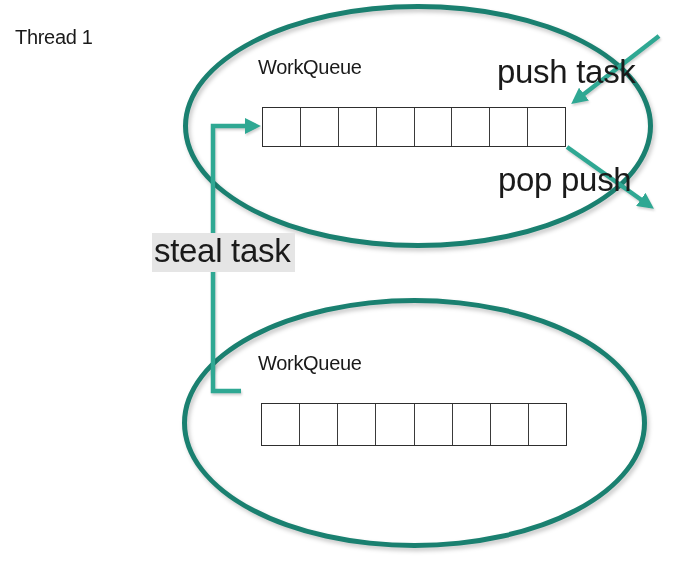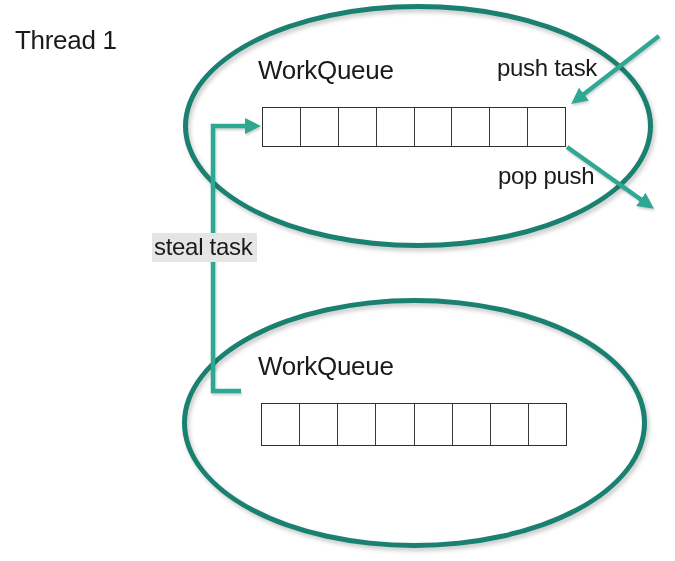--- a/index.html
+++ b/index.html
@@ -6,27 +6,27 @@
   #canvas{
     position:relative;
     width:675px;height:561px;
     background:#ffffff;
     font-family:"Liberation Sans", sans-serif;
     color:#1a1a1a;
     overflow:hidden;
   }
   .label{
     position:absolute;
-    font-size:26px;
+    font-size:20px;
     line-height:1.05;
     letter-spacing:-0.3px;
     white-space:nowrap;
     z-index:4;
   }
-  .op-label{font-size:24px;}
+  .op-label{font-size:33px;}
   .thread-ellipse{
     position:absolute;
     border:5px solid #1A8070;
     border-radius:50%;
     z-index:1;
     filter:drop-shadow(2px 3px 2px rgba(0,0,0,0.22));
   }
   #ellipse-thread1{left:183px;top:4px;width:460px;height:234px;}
   #ellipse-thread0{left:182px;top:298px;width:455px;height:240px;}
   .queue{

